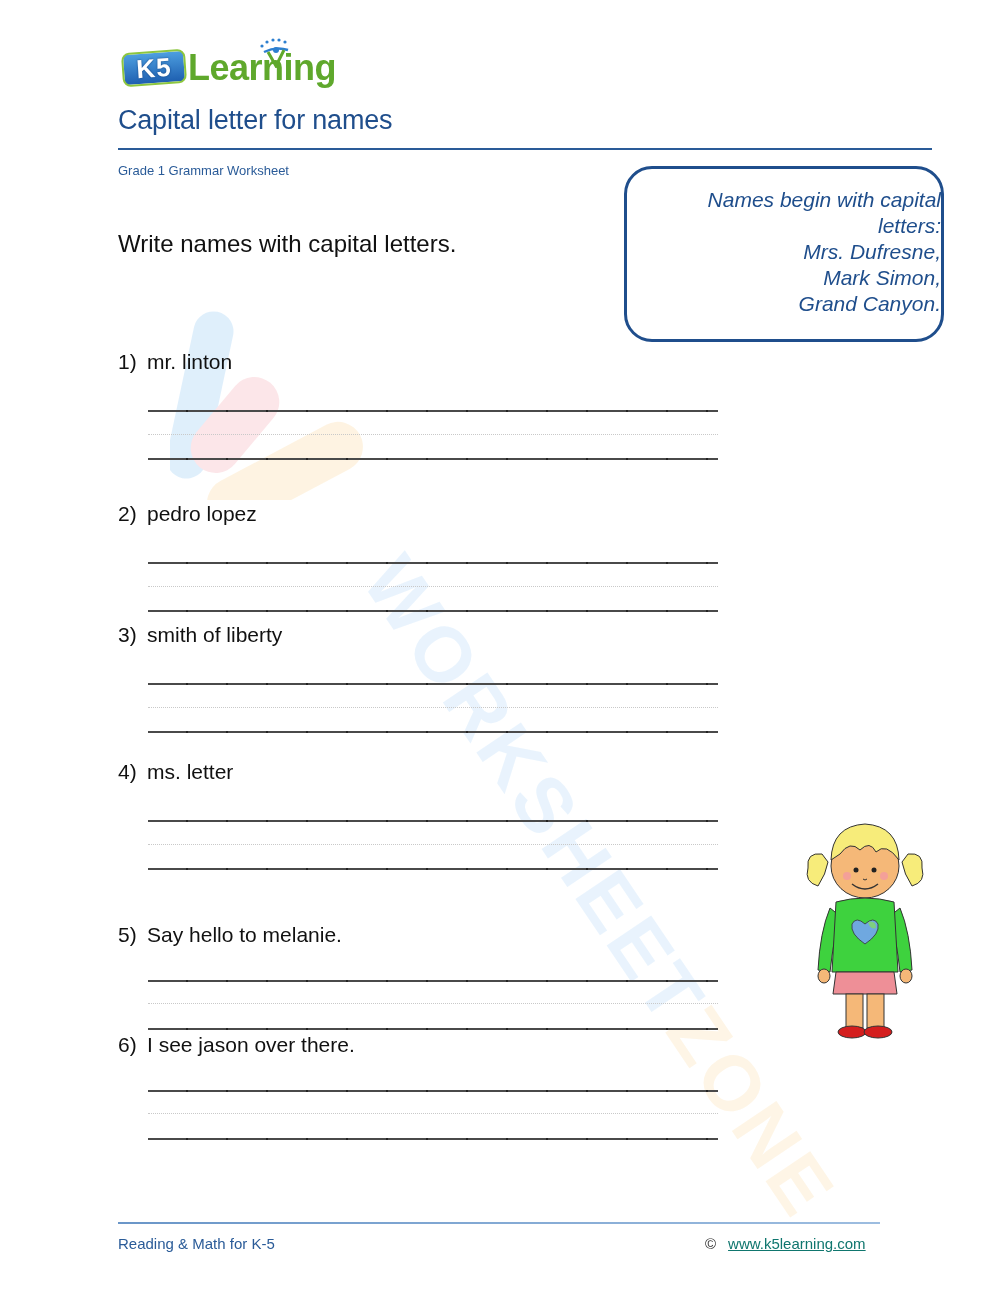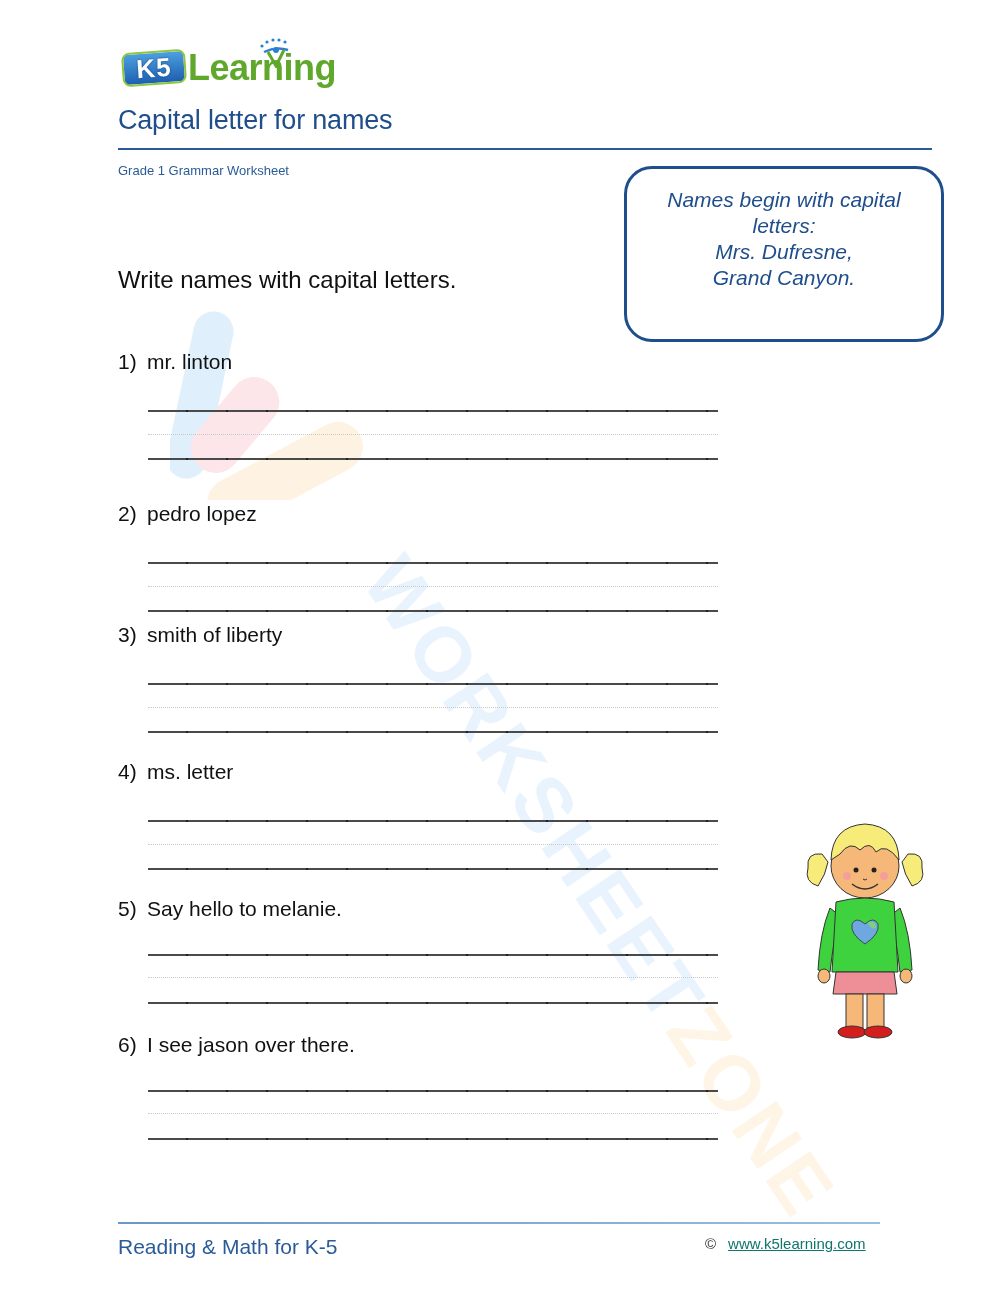--- a/index.html
+++ b/index.html
@@ -32,31 +32,31 @@
     .title-rule {
       position: absolute; left: 118px; top: 148px; width: 814px; height: 2px;
       background: #2a5b98;
     }
     .subtitle {
       position: absolute; left: 118px; top: 163px;
       font-size: 13px; color: #2a5b98;
     }
     .instruction {
       position: absolute; left: 118px; top: 230px;
-      font-size: 24px; color: #111; margin-top: 36px;
+      font-size: 24px; color: #111;
     }
 
     .rule-box {
       position: absolute; left: 624px; top: 166px; width: 320px; height: 176px;
       border: 3px solid #1f4e8c; border-radius: 28px;
       padding-top: 18px;
       text-align: center; font-style: italic; color: #1f4e8c;
       font-size: 21px; line-height: 26px;
     }
-    .rule-box div { display: block; }
+    .rule-box div { display: block; text-align: right; }
 
     .question { position: absolute; left: 118px; width: 610px; }
     .q-label { font-size: 21px; color: #111; white-space: nowrap; }
     .q-num { display: inline-block; width: 29px; }
     .writing-lines { position: absolute; left: 30px; top: 47px; width: 570px; height: 50px; }
     .writing-lines .solid {
       position: absolute; left: 0; width: 570px; height: 2px; background: #4a4a4a;
       background-image: repeating-linear-gradient(90deg, #4a4a4a 0 38px, #222 38px 40px);
     }
     .writing-lines .dotted {
@@ -77,21 +77,21 @@
     .wm-text .zone { color: #fde9c8; }
 
     .girl { position: absolute; left: 800px; top: 812px; width: 130px; height: 230px; }
 
     .footer-rule {
       position: absolute; left: 118px; top: 1222px; width: 762px; height: 2px;
       background: linear-gradient(90deg, #6a96c8, #9dbde0);
     }
     .footer-left {
       position: absolute; left: 118px; top: 1235px;
-      font-size: 21px; color: #2a5b98;
+      font-size: 15px; color: #2a5b98;
     }
     .footer-right {
       position: absolute; left: 705px; top: 1235px;
       font-size: 15px; color: #2a5b98;
     }
     .footer-right .copyright { margin-right: 12px; color: #333; }
     .footer-right a { color: #0f766e; text-decoration: underline; }
   </style>
 </head>
 <body>
@@ -114,20 +114,21 @@
 <div class="page-title">Capital letter for names</div>
 <div class="title-rule"></div>
 <div class="subtitle">Grade 1 Grammar Worksheet</div>
 
 <div class="instruction">Write names with capital letters.</div>
 
 <div class="rule-box">
   <div>Names begin with capital</div>
   <div>letters:</div>
   <div>Mrs. Dufresne,</div>
+  <div>Mark Simon,</div>
   <div>Grand Canyon.</div>
 </div>
 
 <div class="watermark">
   <svg width="260" height="200" style="position:absolute;left:0;top:0">
     <rect x="10" y="10" width="40" height="170" rx="20" fill="#b9dcf8" transform="rotate(12 30 95)"></rect>
     <rect x="40" y="70" width="50" height="110" rx="25" fill="#f9c9cf" transform="rotate(40 65 125)"></rect>
     <rect x="90" y="90" width="50" height="170" rx="25" fill="#fde6c0" transform="rotate(62 115 175)"></rect>
   </svg>
   <div class="wm-text"><span>WORKSHEET</span><span class="zone">ZONE</span></div>
@@ -170,21 +171,21 @@
   <div class="q-label">
     <span class="q-num">4)</span><span>ms. letter</span>
   </div>
   <div class="writing-lines">
     <div class="solid" style="top:13px"></div>
     <div class="dotted" style="top:37px"></div>
     <div class="solid" style="top:61px"></div>
   </div>
 </div>
 
-<div class="question" style="top:897px">
+<div class="question" style="top:923px">
   <div class="q-label">
     <span class="q-num">5)</span><span>Say hello to melanie.</span>
   </div>
   <div class="writing-lines">
     <div class="solid" style="top:10px"></div>
     <div class="dotted" style="top:33px"></div>
     <div class="solid" style="top:58px"></div>
   </div>
 </div>
 

